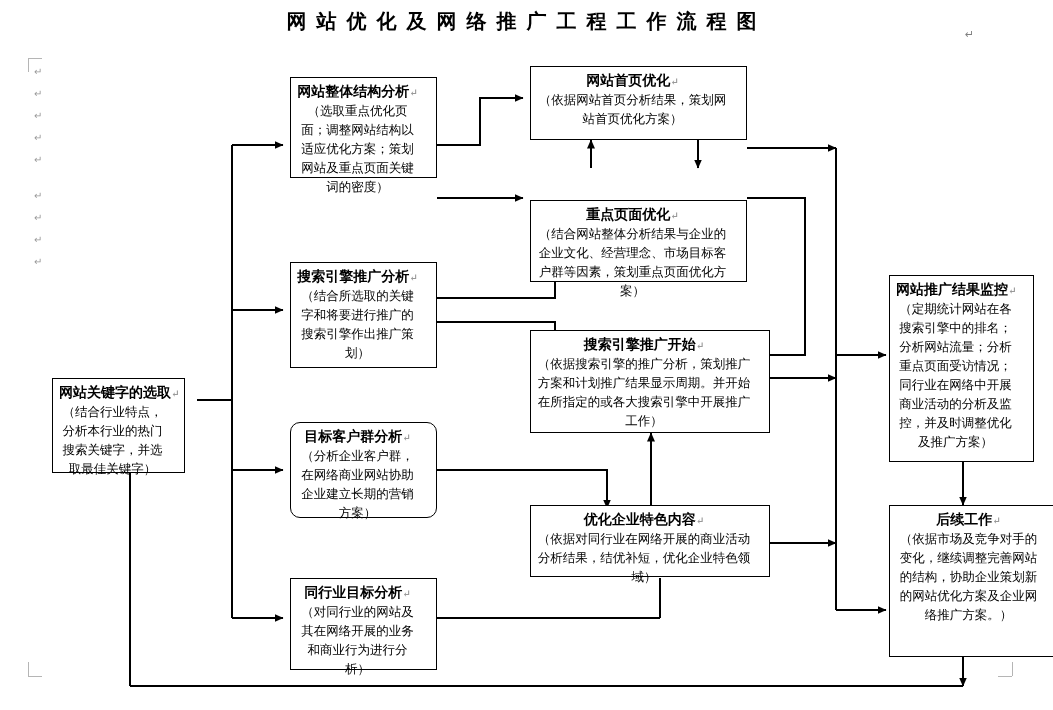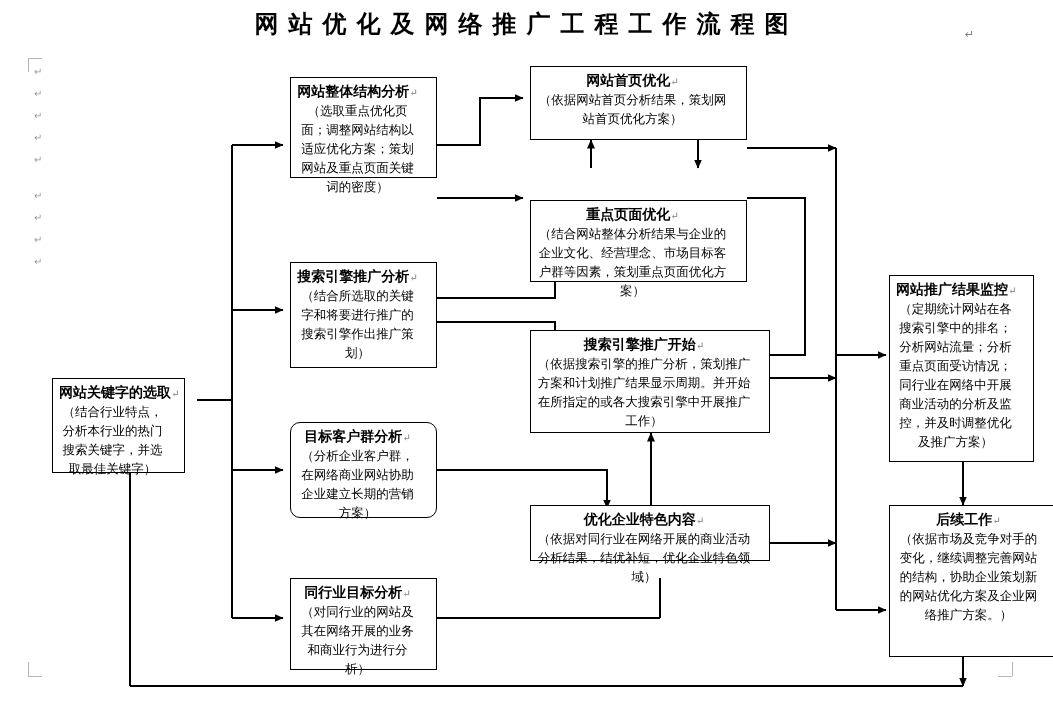--- a/index.html
+++ b/index.html
@@ -7,21 +7,21 @@
     width:1053px;height:710px;position:relative;overflow:hidden;
     font-family:"Liberation Sans","DejaVu Sans",sans-serif;
     color:#000000;
   }
   #canvas{position:absolute;left:0;top:0;width:1053px;height:710px;}
   #svg-layer{position:absolute;left:0;top:0;width:1053px;height:710px;pointer-events:none;}
 
   .title{
     position:absolute;left:0;top:8px;width:1053px;text-align:center;
     font-family:"Liberation Serif","DejaVu Serif",serif;
-    font-size:24px;font-weight:bold;letter-spacing:10px;
+    font-size:20px;font-weight:bold;letter-spacing:10px;
     white-space:nowrap;
   }
   .title-mark{
     position:absolute;font-size:11px;color:#808080;
   }
 
   .node{
     position:absolute;box-sizing:border-box;
     border:1.5px solid #000000;background:#ffffff;
     padding:4px 18px 3px 6px;
@@ -161,21 +161,21 @@
   <div class="node" style="left:530px;top:168px;width:217px;height:82px;margin-top:32px;">
     <div class="hd"><span>重点页面优化</span><span class="pilcrow">↵</span></div>
     <div class="bd">（结合网站整体分析结果与企业的企业文化、经营理念、市场目标客户群等因素，策划重点页面优化方案）</div>
   </div>
 
   <div class="node" style="left:530px;top:330px;width:240px;height:103px;">
     <div class="hd"><span>搜索引擎推广开始</span><span class="pilcrow">↵</span></div>
     <div class="bd">（依据搜索引擎的推广分析，策划推广方案和计划推广结果显示周期。并开始在所指定的或各大搜索引擎中开展推广工作）</div>
   </div>
 
-  <div class="node" style="left:530px;top:505px;width:240px;height:56px;">
+  <div class="node" style="left:530px;top:505px;width:240px;height:72px;">
     <div class="hd"><span>优化企业特色内容</span><span class="pilcrow">↵</span></div>
     <div class="bd">（依据对同行业在网络开展的商业活动分析结果，结优补短，优化企业特色领域）</div>
   </div>
 
   <div class="node" style="left:889px;top:275px;width:145px;height:187px;">
     <div class="hd"><span>网站推广结果监控</span><span class="pilcrow">↵</span></div>
     <div class="bd">（定期统计网站在各搜索引擎中的排名；分析网站流量；分析重点页面受访情况；同行业在网络中开展商业活动的分析及监控，并及时调整优化及推广方案）</div>
   </div>
 
   <div class="node" style="left:889px;top:505px;width:171px;height:152px;">

